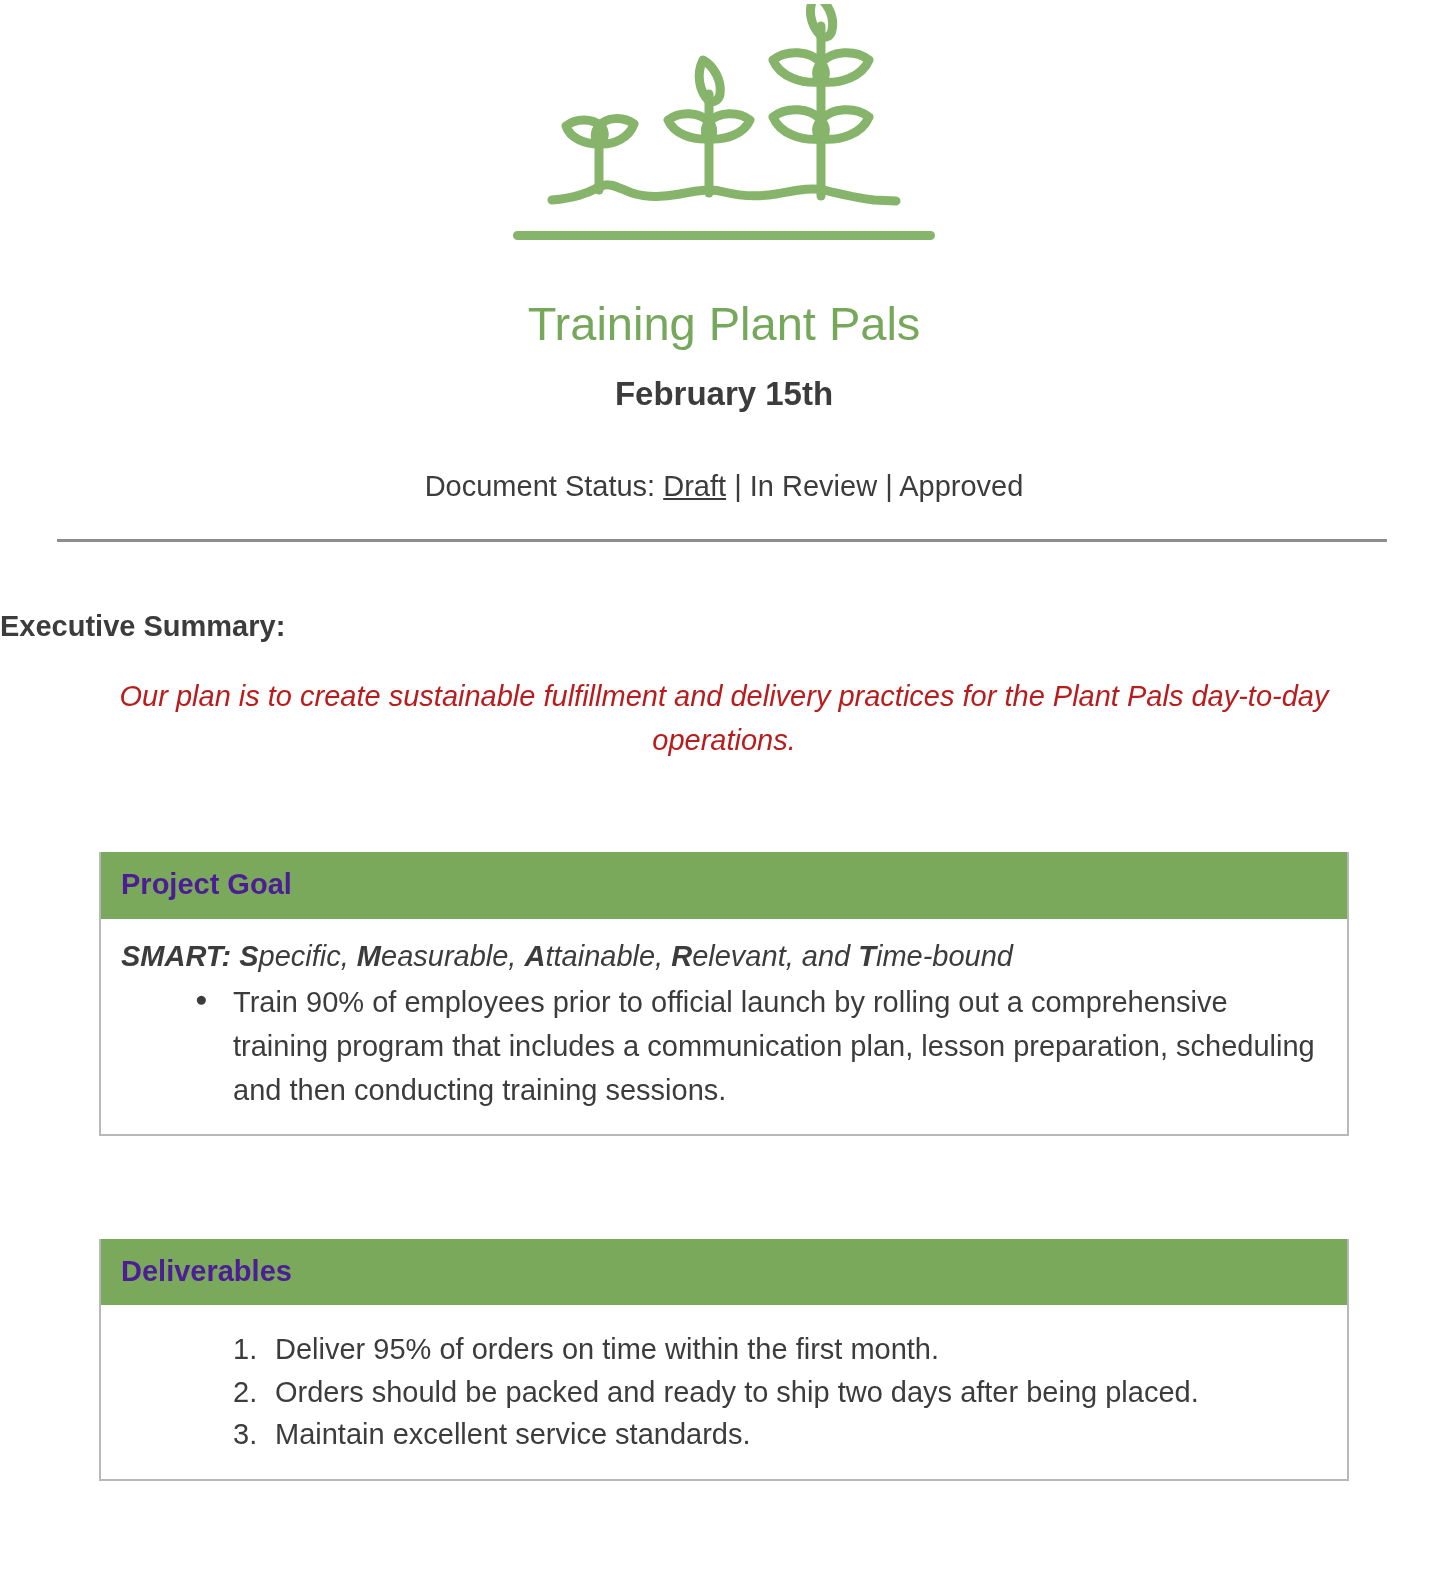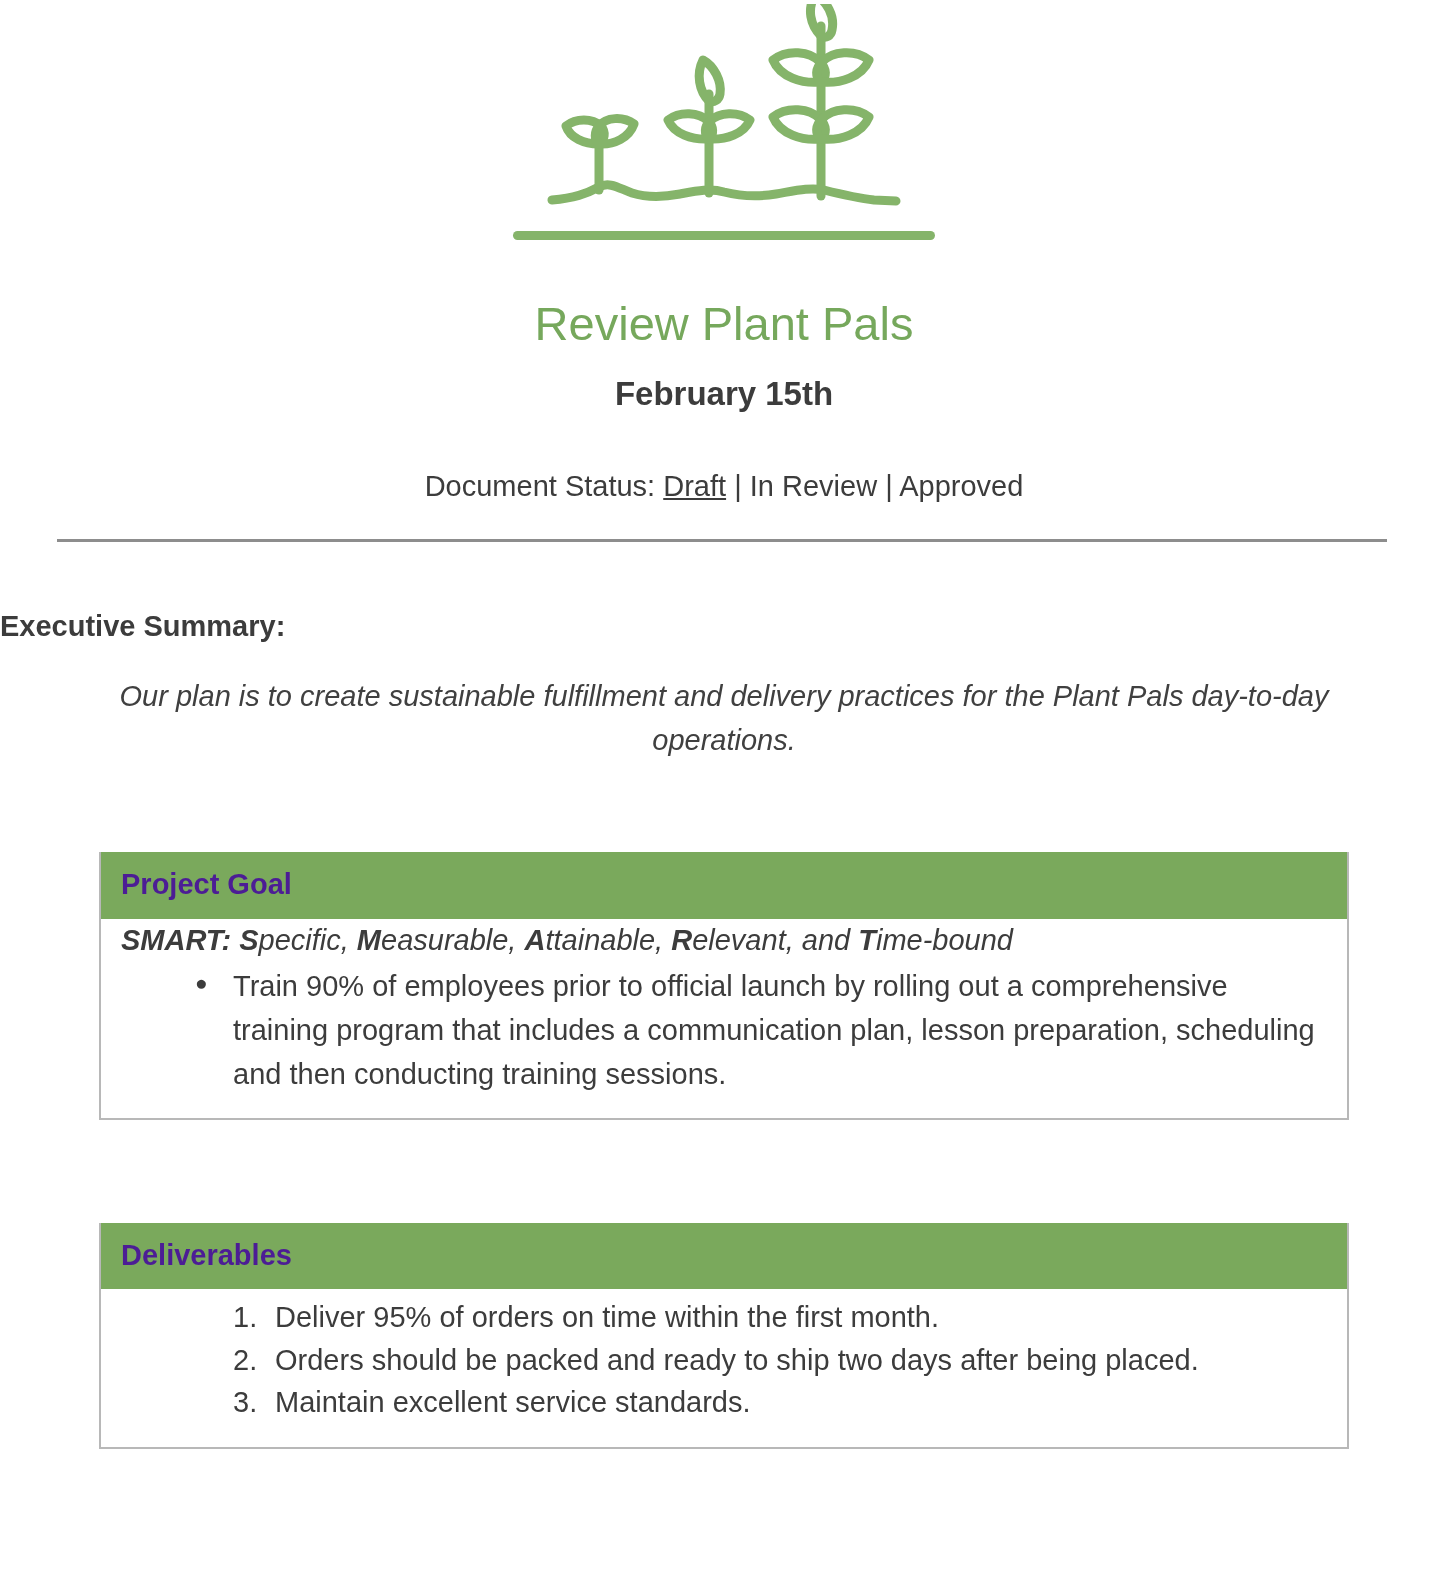--- a/index.html
+++ b/index.html
@@ -98,21 +98,21 @@
     text-align: left;
     font-weight: bold;
     font-size: 29px;
     color: #3c3c3c;
     margin-top: 68px;
   }
   .exec-body {
     text-align: center;
     font-style: italic;
     font-size: 29px;
-    color: #404040;
+    color: #b91c1c;
     line-height: 1.5;
     margin: 32px auto 0 auto;
     width: 1340px;
   }
 
   
   .section {
     width: 1250px;
     margin: 0 auto;
     border: 2px solid #b8b8b8;
@@ -125,21 +125,21 @@
 
   .section-header {
     background: #7aa95c;
     color: #4c1d95;
     font-weight: bold;
     font-size: 29px;
     padding: 14px 20px 16px 20px;
     line-height: 1.25;
   }
   .section-body {
-    padding: 2px 20px 22px 20px;
+    padding: 18px 20px 22px 20px;
   }
 
   .smart-line {
     font-style: italic;
     font-size: 29px;
     line-height: 1.35;
     color: #3c3c3c;
     margin: 0;
   }
   .smart-line b { font-weight: bold; }
@@ -214,21 +214,21 @@
         <path d="M277 135 C 296 137 318 130 325 113 C 311 102 288 104 278 115 C 271 122 271 130 277 135 Z"></path>
         <path d="M277 78 C 258 80 236 73 229 56 C 243 45 266 47 276 58 C 283 65 283 73 277 78 Z"></path>
         <path d="M277 78 C 296 80 318 73 325 56 C 311 45 288 47 278 58 C 271 65 271 73 277 78 Z"></path>
         <path d="M277 32 C 266 21 263 5 271 -9 C 283 -3 291 12 288 26 C 287 32 282 35 277 32 Z"></path>
       </g>
     </svg>
     <div class="logo-bar"></div>
   </div>
 
   <h1 class="doc-title">
-    <span class="title-line">Review Plant Pals</span>
+    <span class="title-line">Training Plant Pals</span>
   </h1>
 
   <div class="doc-date">February 15th</div>
 
   <div class="doc-status">
     <span>Document Status:</span>
     <span class="status-active">Draft</span>
     <span class="sep">|</span>
     <span>In Review</span>
     <span class="sep">|</span>

